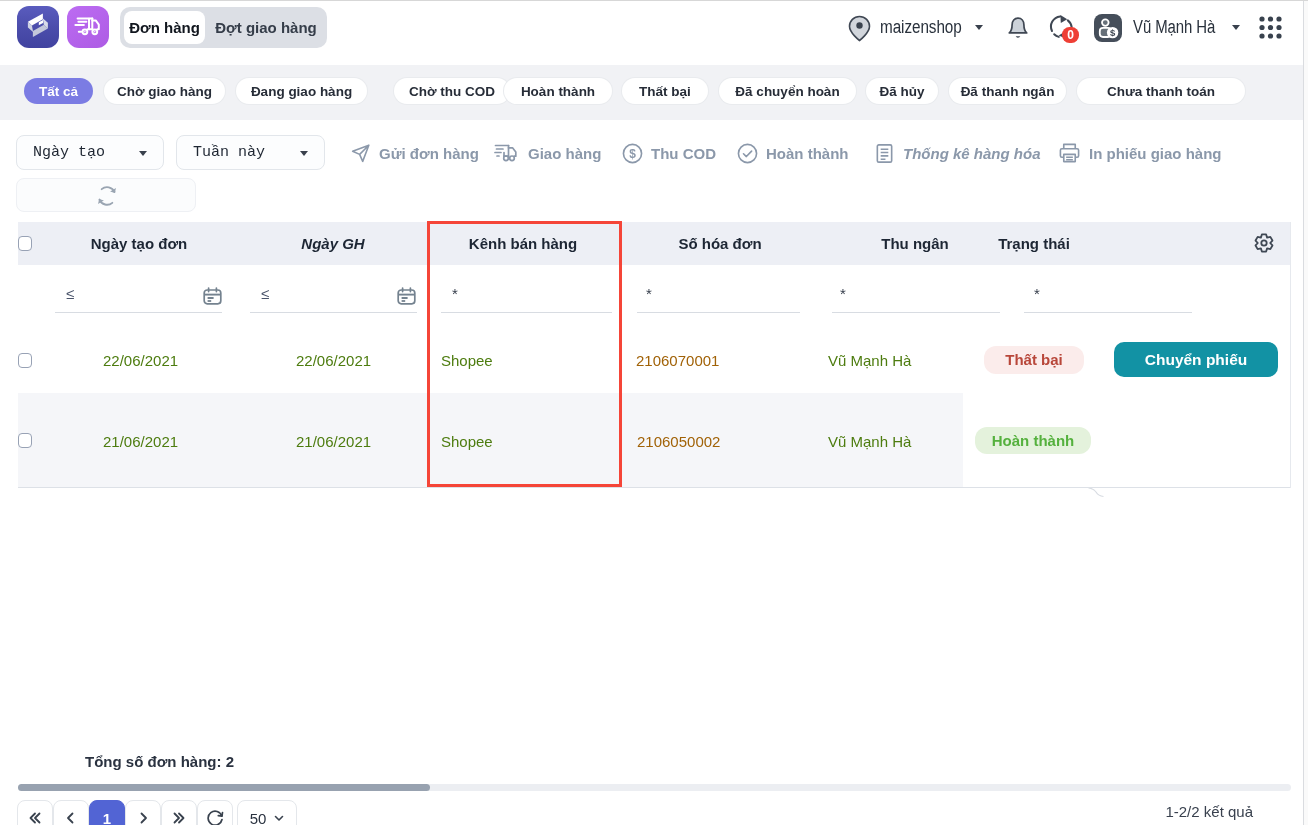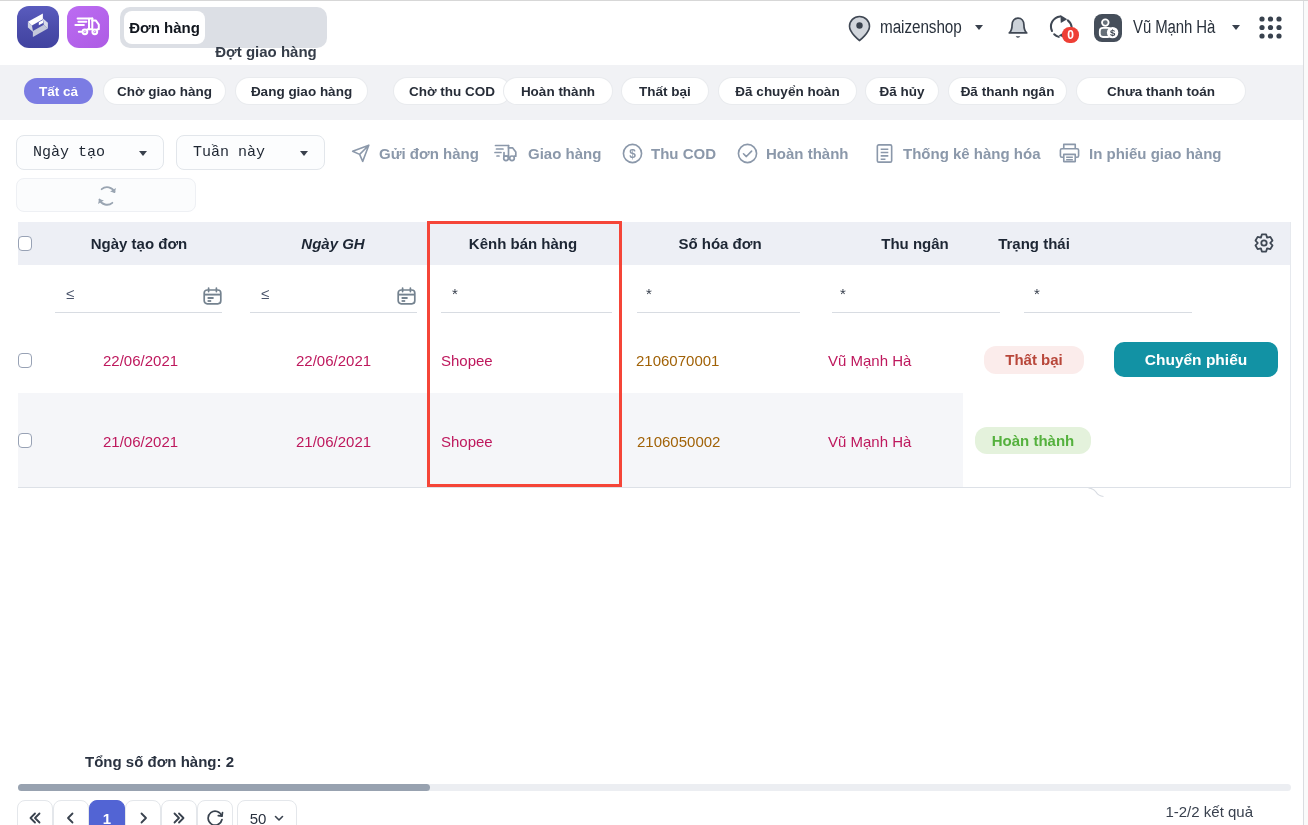--- a/index.html
+++ b/index.html
@@ -10,21 +10,21 @@
 #topline { left:0; top:0; width:1308px; height:1px; background:#d7d7d7; }
 #logo1 { left:17px; top:6px; width:42px; height:42px; border-radius:12px;
   background:linear-gradient(180deg,#5a5cbe 0%,#4a4caa 55%,#4143a0 100%); }
 #logo2 { left:67px; top:6px; width:42px; height:42px; border-radius:12px;
   background:linear-gradient(145deg,#bc6cf2 0%,#ad5be4 100%); }
 #seg { left:120px; top:7px; width:207px; height:41px; border-radius:10px; background:#dcdfe5; }
 #seg .active { position:absolute; left:4px; top:4px; width:81px; height:33px; background:#fff;
   border-radius:8px; display:flex; align-items:center; justify-content:center;
   font-size:15px; font-weight:700; color:#11161e; }
 #seg .inactive { position:absolute; left:85px; top:0; width:122px; height:41px; display:flex;
-  align-items:center; justify-content:center; font-size:15px; font-weight:700; color:#353d49;margin-top:24px; }
+  align-items:center; justify-content:center; font-size:15px; font-weight:700; color:#353d49; }
 .toptext { font-size:16px; letter-spacing:-0.1px; color:#29313c; line-height:55px; height:55px; top:0; }
 .caret { width:0; height:0; border-left:4.5px solid transparent; border-right:4.5px solid transparent;
   border-top:5.5px solid #39414d; }
 #badge0 { left:1062px; top:27px; width:17px; height:16px; background:#ee3f35; border-radius:7.5px;
   color:#fff; font-size:12px; font-weight:700; text-align:center; line-height:16px; }
 #avatar { left:1094px; top:14px; width:28px; height:28px; background:#454e5a; border-radius:8px; }
 #griddots { left:1259px; top:16px; width:23px; height:23px; }
 
 #strip { left:0; top:65px; width:1308px; height:55px; background:#f1f2f5; }
 .pill { position:absolute; top:78px; height:26px; border-radius:13px; background:#fff;
@@ -44,21 +44,21 @@
 #thead { left:18px; top:222px; width:1273px; height:43px; background:#edeff5; }
 .th { position:absolute; top:222px; height:43px; line-height:43px; font-size:15px; font-weight:700;
   color:#1d2634; text-align:center; }
 #filterrow { left:18px; top:265px; width:1273px; height:55px; background:#fff; }
 .fline { position:absolute; top:47px; height:1px; background:#d8dce2; }
 .fsym { position:absolute; top:285px; font-size:15px; color:#49536a; }
 #row1 { left:18px; top:320px; width:1273px; height:73px; background:#fff; }
 #row2 { left:18px; top:393px; width:945px; height:95px; background:#f5f6f9; }
 #row2w { left:963px; top:393px; width:328px; height:95px; background:#fff; }
 #tbottom { left:18px; top:487px; width:1273px; height:1px; background:#dde1e7; }
-.cell { position:absolute; font-size:15px; color:#be185d; }
+.cell { position:absolute; font-size:15px; color:#4d7c0f; }
 .link { color:#a16207; }
 .ck { position:absolute; left:18px; width:14px; height:15px; border:1.5px solid #98a2b5;
   border-radius:4px; background:#fff; }
 #redbox { left:427px; top:221px; width:195px; height:266px; border:3px solid #f54538; }
 
 #total { left:85px; top:753px; font-size:15px; font-weight:700; color:#2a3240; }
 #sbtrack { left:18px; top:784px; width:1273px; height:7px; background:#eceef2; border-radius:4px; }
 #sbthumb { left:18px; top:784px; width:412px; height:7px; background:#98a2b0; border-radius:4px; }
 .pgbtn { position:absolute; top:800px; width:36px; height:36px; border:1px solid #e4e7eb;
   border-radius:8px; background:#fff; display:flex; align-items:center; justify-content:center; }
@@ -197,21 +197,21 @@
     </svg>
 <span>Thu COD</span>
 </div>
 <div class="act" style="left:737px;">
 <svg width="21" height="21" viewBox="0 0 22 22" fill="none" stroke="#8b98aa" stroke-width="1.7">
       <circle cx="11" cy="11" r="9.5"></circle>
       <path d="M6.8 11.3 L 9.8 14.2 L 15.3 8.5" stroke-linecap="round" stroke-linejoin="round"></path>
     </svg>
 <span>Hoàn thành</span>
 </div>
-<div class="act" style="left:874px;">
+<div class="act" style="left:874px;font-style:italic;">
 <svg width="21" height="21" viewBox="0 0 22 22" fill="none" stroke="#8b98aa" stroke-width="1.7">
       <rect x="3.5" y="2" width="15" height="18" rx="1.5"></rect>
       <path d="M7 6.5 H15 M7 10 H15 M7 13.5 H15 M7 17 H12"></path>
     </svg>
 <span>Thống kê hàng hóa</span>
 </div>
 <div class="act" style="left:1058px;">
 <svg width="23" height="22" viewBox="0 0 24 23" fill="none" stroke="#8b98aa" stroke-width="1.7" stroke-linejoin="round">
   <path d="M6 7 V2.5 H18 V7"></path>
       <rect x="2.5" y="7" width="19" height="9" rx="1.5"></rect>

